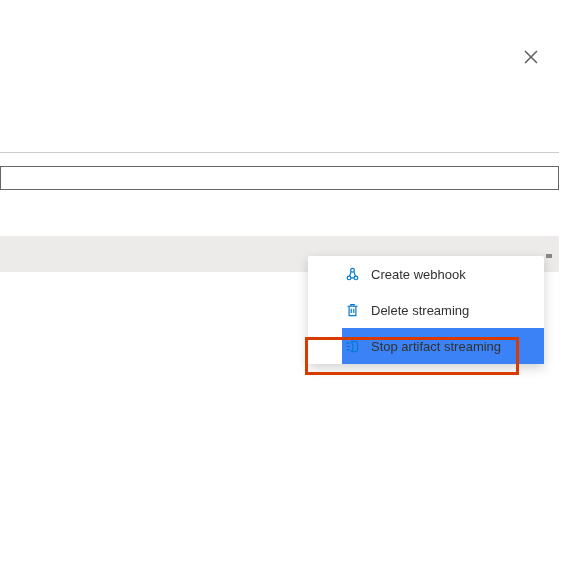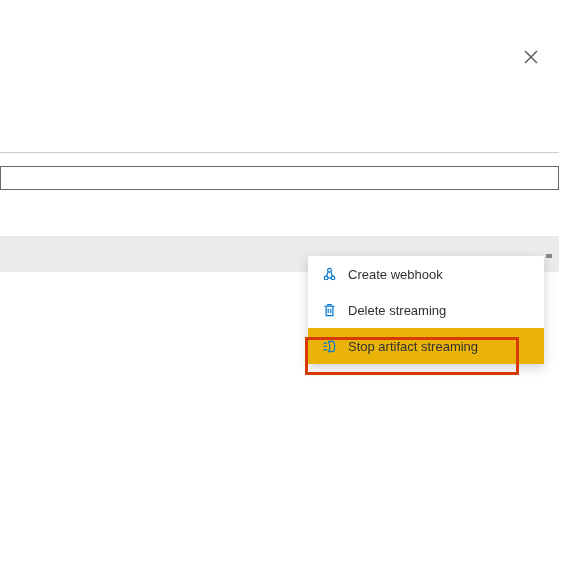--- a/index.html
+++ b/index.html
@@ -57,44 +57,45 @@
       left: 308px;
       width: 236px;
       background: #fff;
       box-shadow: 0 4px 12px rgba(0,0,0,0.18);
       border-radius: 2px;
     }
     .menu-item {
       display: flex;
       align-items: center;
       height: 36px;
-      padding: 0 12px;
+      padding: 0 1px;
       cursor: pointer;
       gap: 10px;
+      margin-left: 34px;
     }
     .menu-icon {
       width: 18px;
       height: 18px;
       display: flex;
       align-items: center;
       justify-content: center;
       flex-shrink: 0;
     }
     .menu-icon svg { width: 17px; height: 17px; }
     .menu-label { font-size: 13px; color: #323130; }
     .highlight-box {
       position: absolute;
       top: 337px;
       left: 305px;
       width: 214px;
       height: 38px;
       border: 3px solid #d83b01;
       pointer-events: none;
     }
-    .stop-item { background: #eab308; }
+    .stop-item { background: #3b82f6; }
     .overflow-hint {
       position: absolute;
       top: 254px;
       left: 546px;
       width: 6px;
       height: 4px;
       background: #888;
     }
   </style>
 </head>

